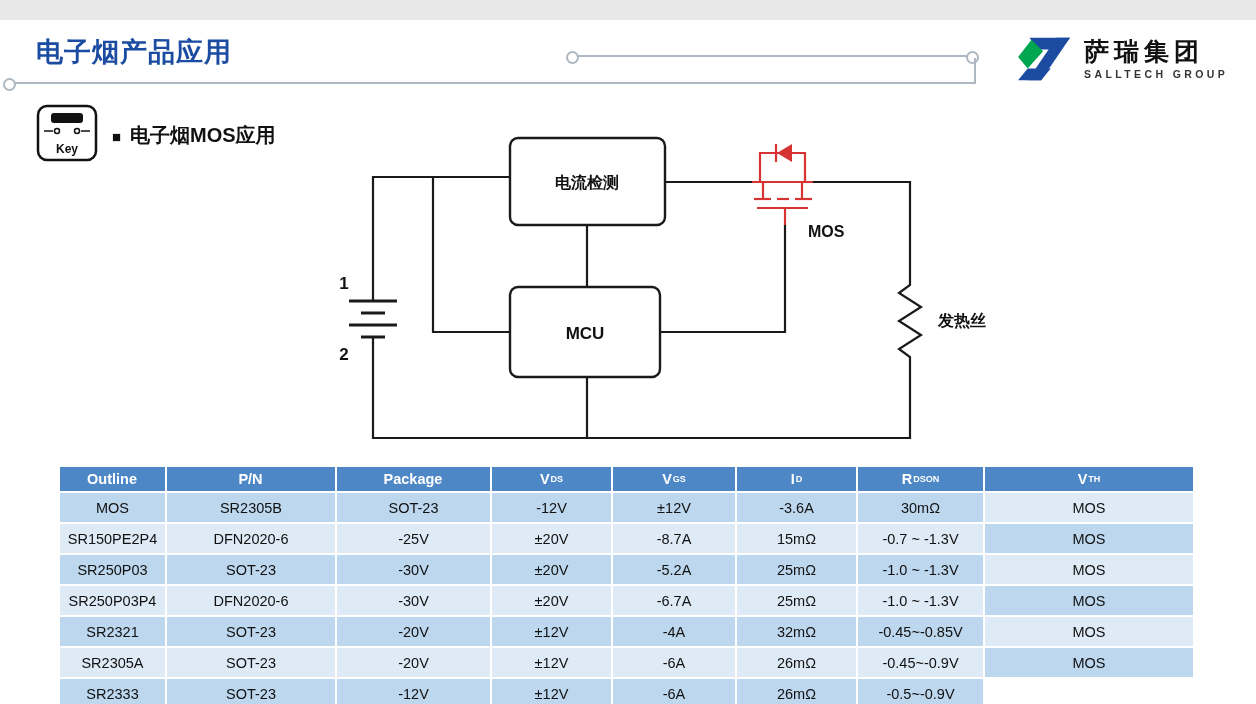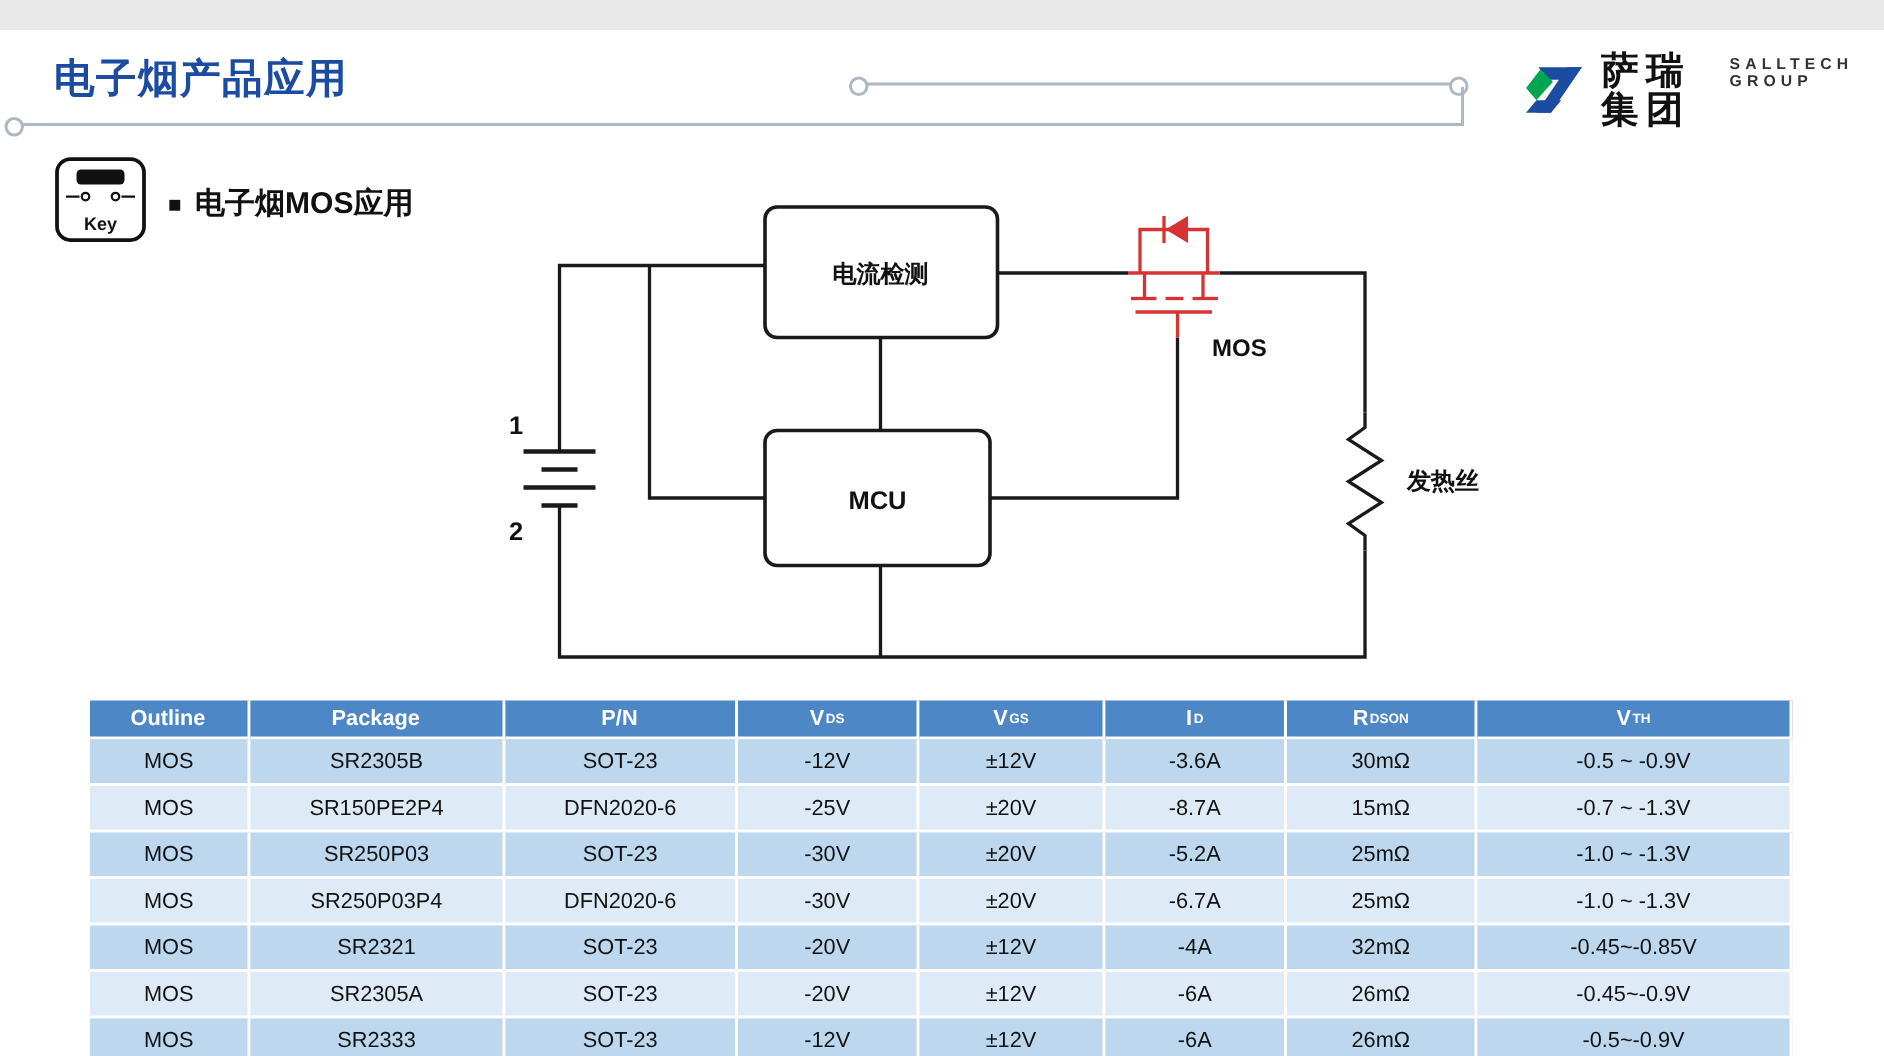--- a/index.html
+++ b/index.html
@@ -8,21 +8,21 @@
 
   
   .page-title{position:absolute;left:36px;top:14px;font-size:27px;font-weight:bold;
               color:#1B4CA1;letter-spacing:1px;}
   .deco{position:absolute;background:none;}
   .line{border-top:2px solid #AEB8C2;height:0;}
   .vline{border-left:2px solid #AEB8C2;width:0;}
   .ring{width:9px;height:9px;border:2px solid #AEB8C2;border-radius:50%;background:#fff;}
 
   .logo{position:absolute;left:1016px;top:14px;display:flex;align-items:center;gap:10px;}
-  .logo-text{display:flex;flex-direction:row;line-height:1.05;}
+  .logo-text{display:flex;flex-direction:column;line-height:1.05;}
   .logo-name{font-size:25px;font-weight:bold;letter-spacing:5px;color:#111;}
   .logo-sub{font-size:10.5px;letter-spacing:3.4px;color:#333;margin-top:4px;font-weight:bold;}
 
   
   .key-icon{position:absolute;left:36px;top:84px;}
   .section-heading{position:absolute;left:112px;top:102px;display:flex;align-items:center;gap:9px;}
   .bullet{font-size:15px;line-height:1;transform:translateY(1px);}
   .section-label{font-size:20px;font-weight:bold;}
 
   
@@ -136,25 +136,25 @@
     <text x="938" y="211" font-size="16" font-weight="bold" fill="#111" font-family="Liberation Sans, sans-serif">发热丝</text>
   </svg>
 
   <div class="spec-table">
 
     <div class="th">
         <span>Outline</span>
         <sub></sub>
       </div>
     <div class="th">
+        <span>P/N</span>
+        <sub></sub>
+      </div>
+    <div class="th">
         <span>Package</span>
-        <sub></sub>
-      </div>
-    <div class="th">
-        <span>P/N</span>
         <sub></sub>
       </div>
     <div class="th">
         <span>V</span>
         <sub>DS</sub>
       </div>
     <div class="th">
         <span>V</span>
         <sub>GS</sub>
       </div>
@@ -171,21 +171,20 @@
         <sub>TH</sub>
       </div>
 
     <div class="td rowA">MOS</div>
     <div class="td rowA">SR2305B</div>
     <div class="td rowA">SOT-23</div>
     <div class="td rowA">-12V</div>
     <div class="td rowA">±12V</div>
     <div class="td rowA">-3.6A</div>
     <div class="td rowA">30mΩ</div>
-    <div class="td rowA">-0.5 ~ -0.9V</div>
 
     <div class="td rowB">MOS</div>
     <div class="td rowB">SR150PE2P4</div>
     <div class="td rowB">DFN2020-6</div>
     <div class="td rowB">-25V</div>
     <div class="td rowB">±20V</div>
     <div class="td rowB">-8.7A</div>
     <div class="td rowB">15mΩ</div>
     <div class="td rowB">-0.7 ~ -1.3V</div>
 

